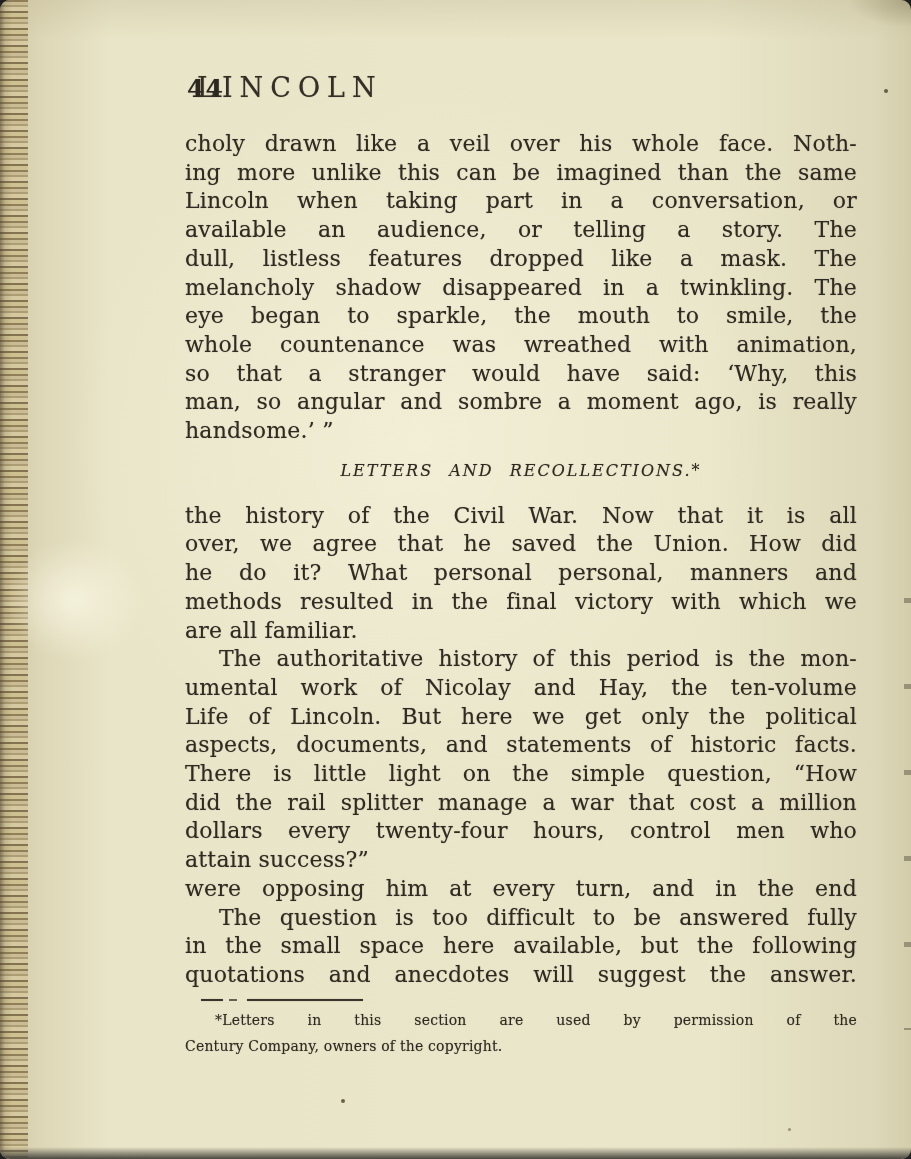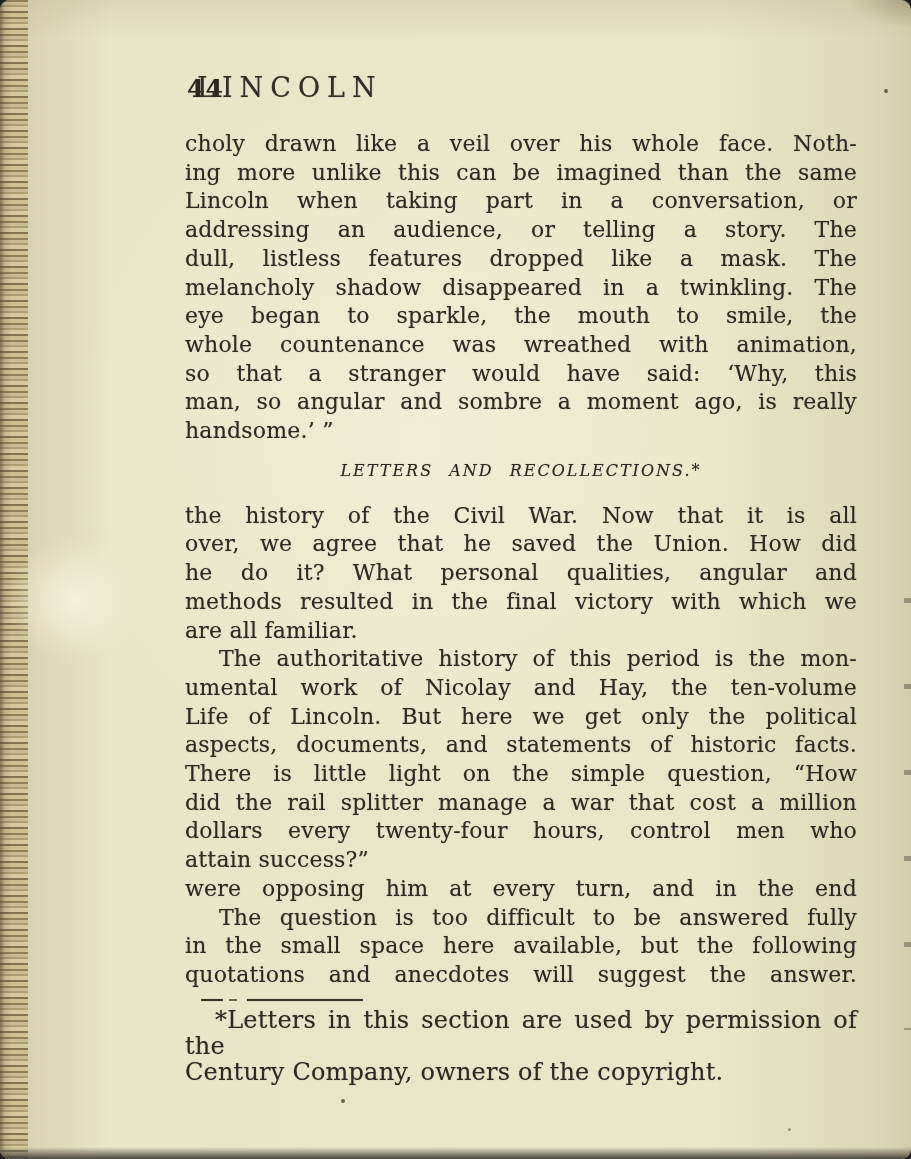--- a/index.html
+++ b/index.html
@@ -157,21 +157,21 @@
     background: rgba(58,53,42,0.75);
   }
   .footnote-divider .seg-long {
     width: 124px; height: 2.5px;
     margin-left: 10px;
     background: #3a352a;
     box-shadow: 0 0 1px rgba(58,53,42,0.6);
   }
 
   .footnote {
-    font-size: 24px;
+    font-size: 14px;
     line-height: 26px;
   }
   .fn-line {
     text-align: justify;
     text-align-last: justify;
   }
   .fn-line.line-left { text-align-last: left; }
   .fn-line.fn-indent { text-indent: 30px; }
 </style>
 </head>
@@ -188,34 +188,34 @@
     <span class="page-number">44</span>
     <span class="running-header">LINCOLN</span>
   </div>
 
   <div class="text-block">
     <div>
         <div class="paragraph">
           <div class="line">choly drawn like a veil over his whole face.  Noth-</div>
           <div class="line">ing more unlike this can be imagined than the same</div>
           <div class="line">Lincoln when taking part in a conversation, or</div>
-          <div class="line">addressing an audience, or telling a story.  The</div>
+          <div class="line">available an audience, or telling a story.  The</div>
           <div class="line">dull, listless features dropped like a mask.  The</div>
           <div class="line">melancholy shadow disappeared in a twinkling.  The</div>
           <div class="line">eye began to sparkle, the mouth to smile, the</div>
           <div class="line">whole countenance was wreathed with animation,</div>
           <div class="line">so that a stranger would have said:  ‘Why, this</div>
           <div class="line">man, so angular and sombre a moment ago, is really</div>
           <div class="line line-left">handsome.’ ”</div>
         </div>
         <div class="section-heading">LETTERS AND RECOLLECTIONS.*</div>
         <div class="paragraph">
           <div class="line">the history of the Civil War.  Now that it is all</div>
           <div class="line">over, we agree that he saved the Union.  How did</div>
-          <div class="line">he do it?  What personal qualities, angular and</div>
+          <div class="line">he do it?  What personal personal, manners and</div>
           <div class="line">methods resulted in the final victory with which we</div>
           <div class="line line-left">are all familiar.</div>
         </div>
         <div class="paragraph">
           <div class="line line-indent">The authoritative history of this period is the mon-</div>
           <div class="line">umental work of Nicolay and Hay, the ten-volume</div>
           <div class="line">Life of Lincoln.  But here we get only the political</div>
           <div class="line">aspects, documents, and statements of historic facts.</div>
           <div class="line">There is little light on the simple question, “How</div>
           <div class="line">did the rail splitter manage a war that cost a million</div>

